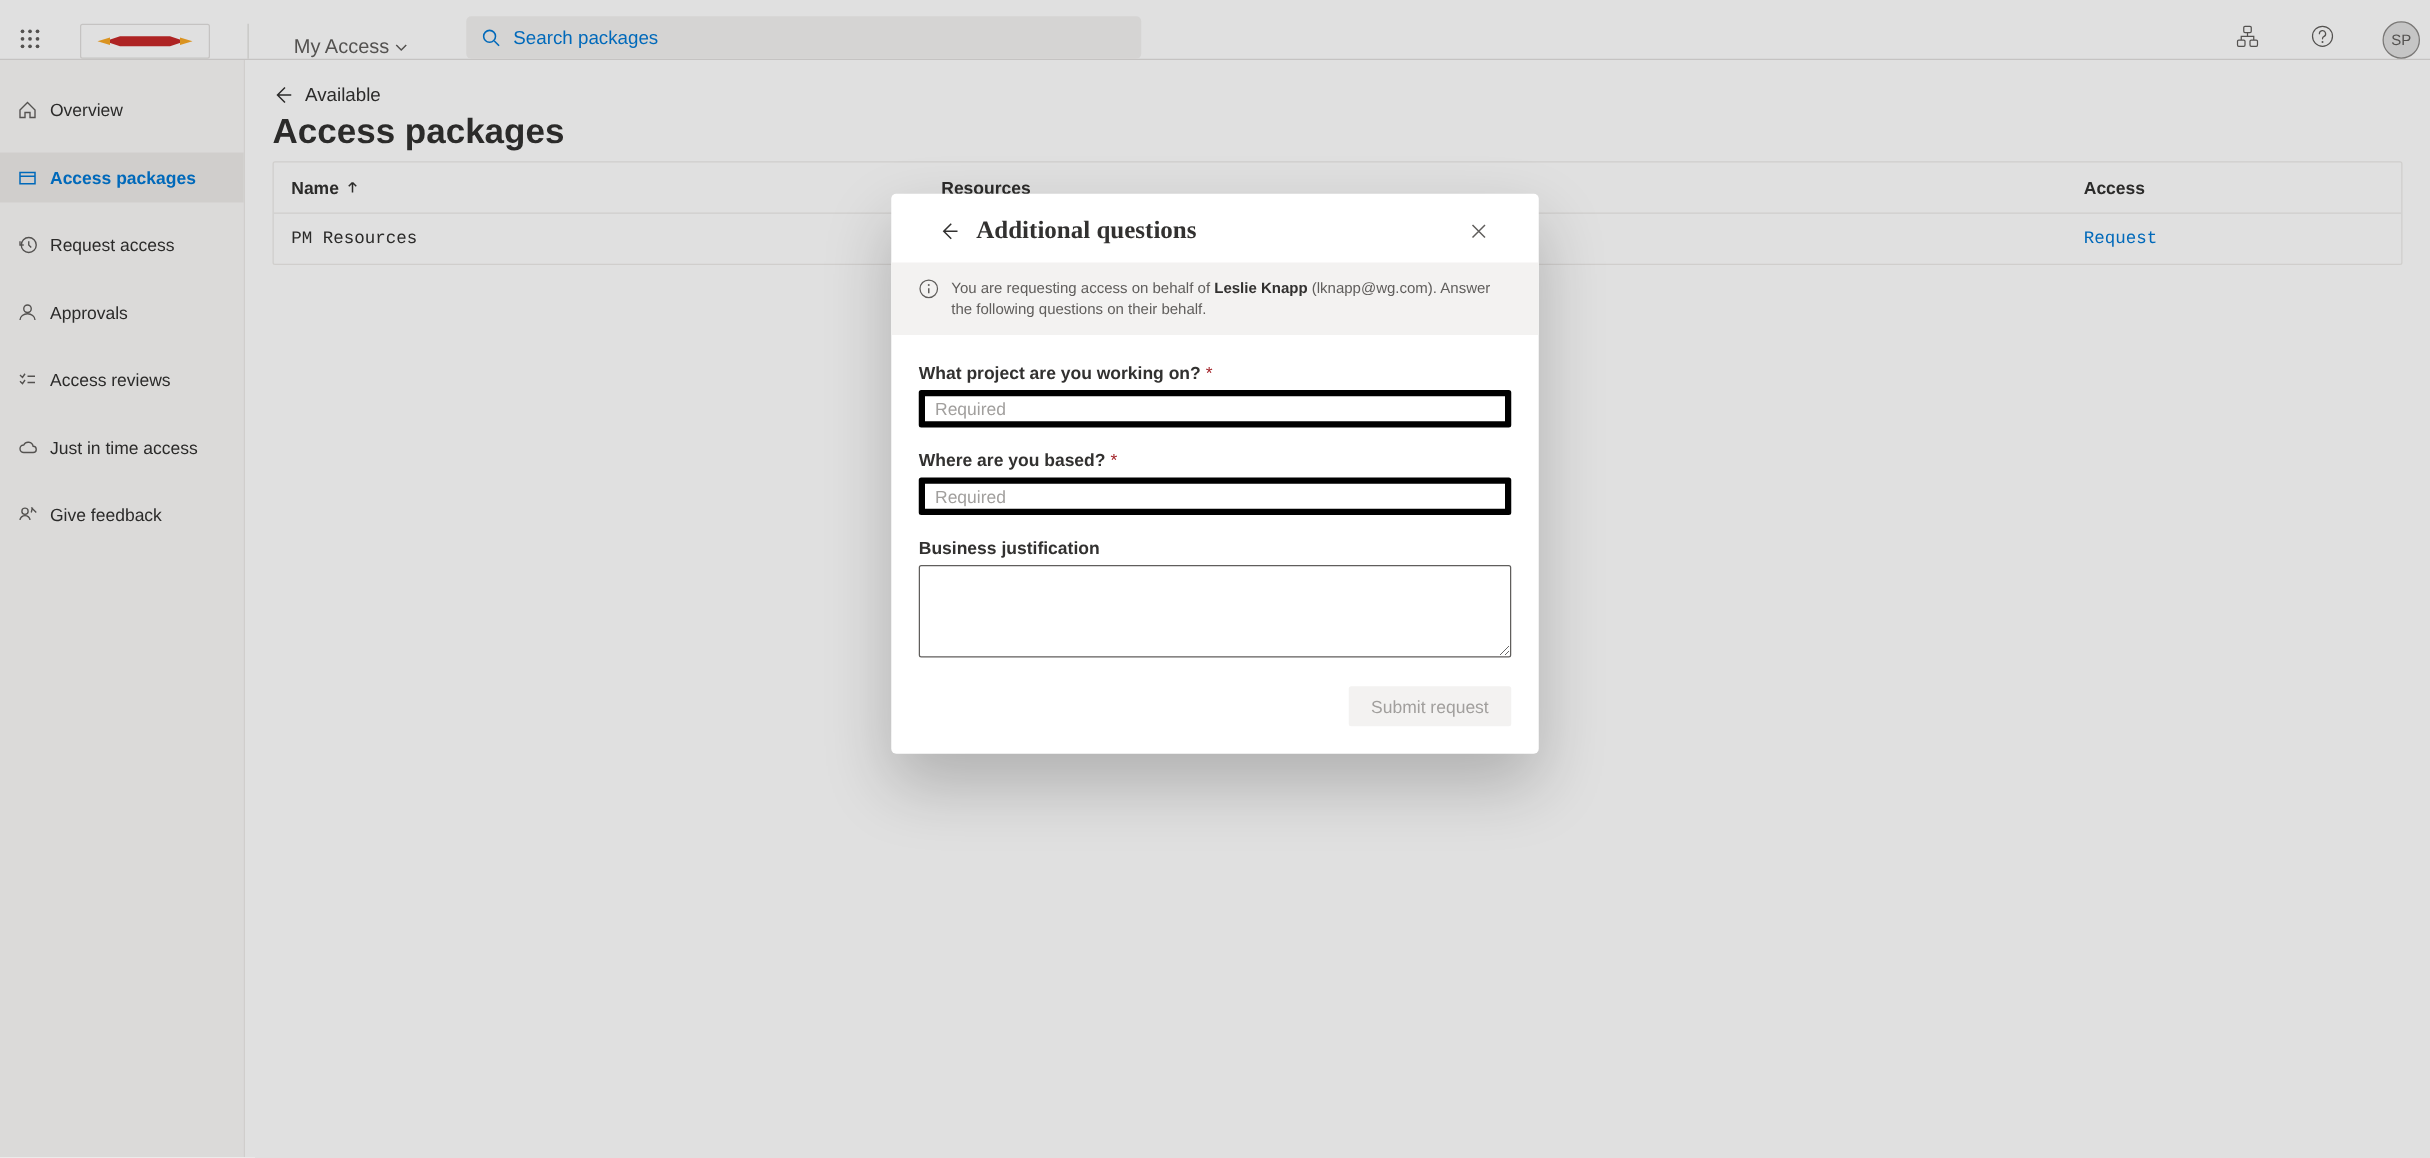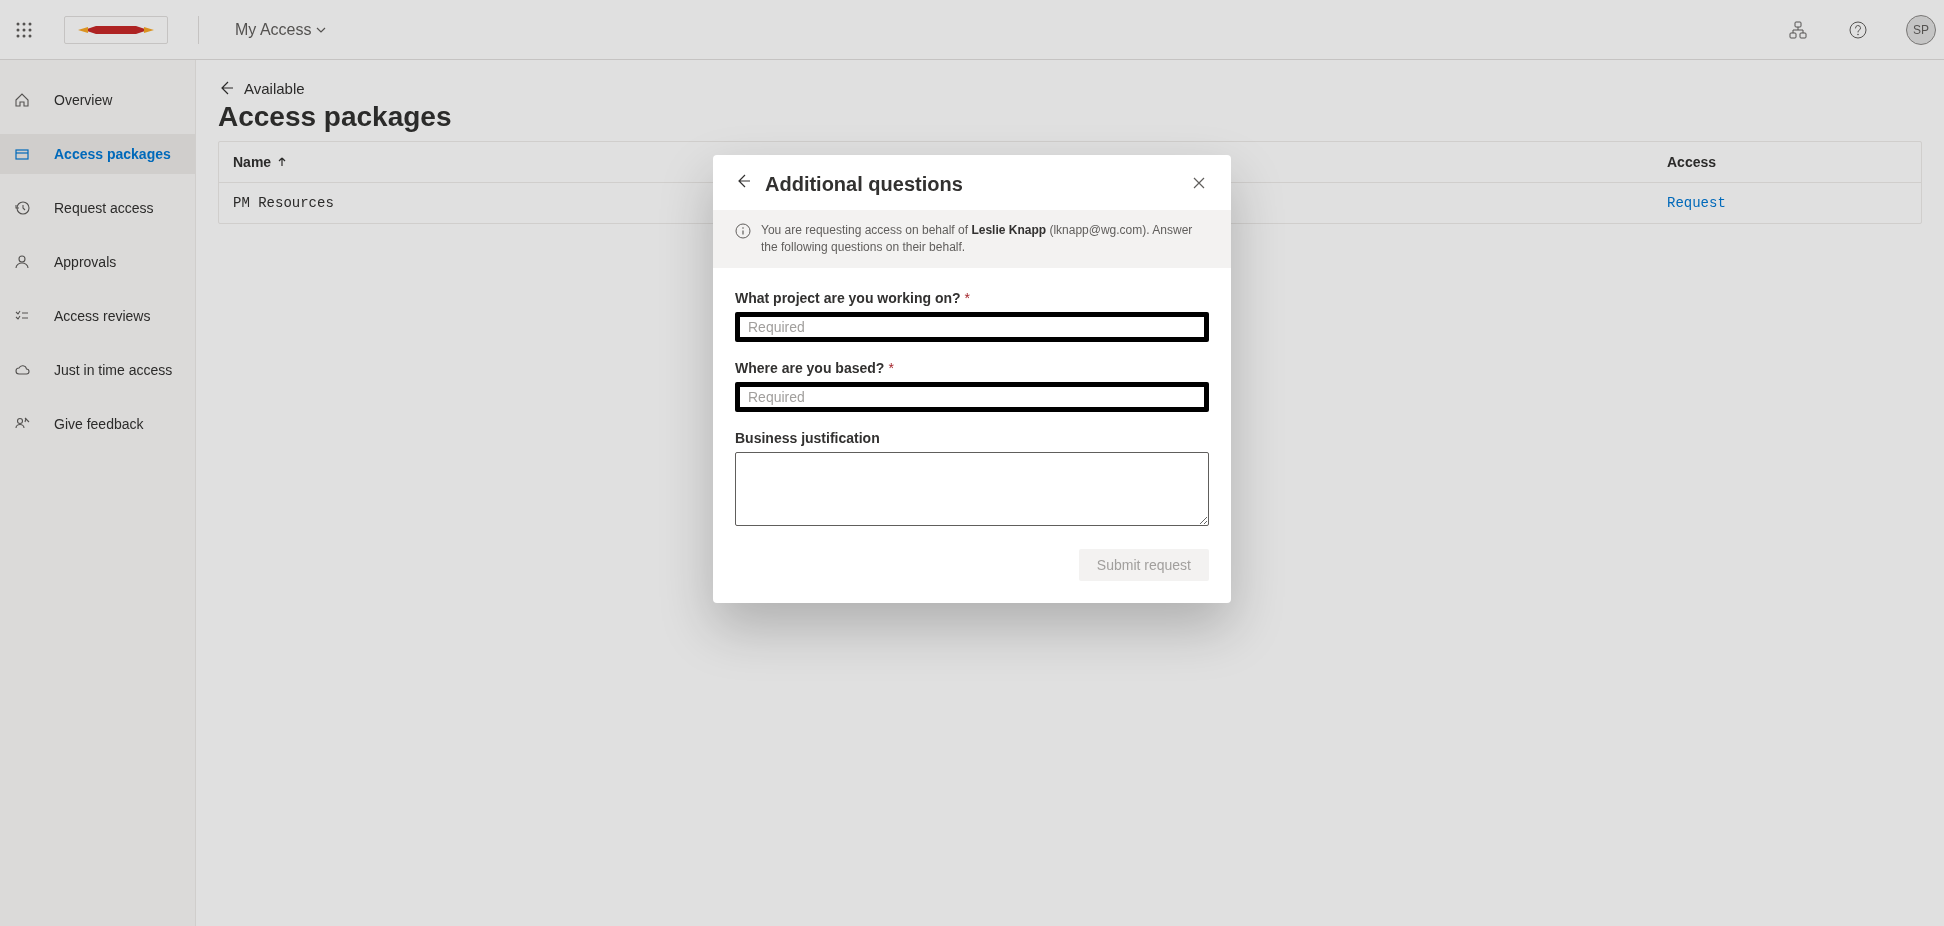--- a/index.html
+++ b/index.html
@@ -1,49 +1,49 @@
 <!DOCTYPE html>
 <html><head>
   <meta charset="utf-8">
   <style>
     * { box-sizing: border-box; margin: 0; padding: 0; }
     body { font-family: "Segoe UI", -apple-system, BlinkMacSystemFont, sans-serif; background: #fff; color: #323130; font-size: 14px; height: 926px; width: 1944px; overflow: hidden; position: relative; }
     button, input, textarea { font-family: inherit; }
     .app { display: flex; flex-direction: column; height: 100%; }
-    .topbar { height: 60px; background: #fff; border-bottom: 1px solid #e1dfdd; display: flex; align-items: center; padding: 0 8px; gap: 24px; }
+    .topbar { height: 48px; background: #fff; border-bottom: 1px solid #e1dfdd; display: flex; align-items: flex-end; padding: 0 8px; gap: 24px; }
     .waffle { width: 32px; height: 32px; display:flex; align-items:center; justify-content:center; cursor:pointer; }
     .brand-chip { width: 104px; height: 28px; background: #fff; border:1px solid #e1dfdd; border-radius: 2px; display:flex; align-items:center; justify-content:center; }
     .brand-ribbon { width: 80px; height: 12px; position: relative; }
     .vbar { width:1px; height:28px; background:#e1dfdd; margin: 0 6px; }
     .brand-title { font-size: 16px; color:#605e5c; display:flex; align-items:center; gap:4px; cursor:pointer; padding: 0 6px; }
     .searchbox { display:flex; align-items:center; gap:10px; background:#f3f2f1; border-radius:4px; height:34px; width:540px; padding: 0 12px; margin-left: 16px; }
     .searchbox input { border:none; background:transparent; outline:none; font-size:15px; width:100%; color:#323130; }
     .searchbox input::placeholder { color:#0078d4; }
     .topbar-spacer { flex:1; }
     .top-icon-btn { width:36px; height:36px; display:flex; align-items:center; justify-content:center; cursor:pointer; border-radius:50%; }
     .avatar { width:30px; height:30px; border-radius:50%; background:#e1e1e1; border:1px solid #8a8886; display:flex; align-items:center; justify-content:center; font-size:12px; color:#605e5c; margin-left:6px; }
     .body-area { display:flex; flex:1; overflow:hidden; }
     .sidebar { width:196px; background:#faf9f8; border-right:1px solid #edebe9; padding-top:20px; }
-    .nav-item { display:flex; align-items:center; gap:24px; padding: 0 14px; height:40px; font-size:14px; color:#323130; cursor:pointer; margin-bottom: 14px;}
+    .nav-item { display:flex; align-items:center; gap:10px; padding: 0 14px; height:40px; font-size:14px; color:#323130; cursor:pointer; margin-bottom: 14px;}
     .nav-item.active { background:#edebe9; color:#0078d4; font-weight:600; }
     .nav-item .nav-icon { width:16px; height:16px; display:flex; align-items:center; justify-content:center; }
     .main { flex:1; padding: 20px 22px; overflow:auto; }
     .back-link { display:flex; align-items:flex-start; gap:10px; font-size:15px; color:#323130; cursor:pointer; margin-bottom: 4px;}
     .page-title { font-size:28px; font-weight:600; margin: 4px 0 8px; }
     .page-desc { font-size:14px; color:#323130; margin-bottom: 26px; }
     .table { border:1px solid #edebe9; border-radius:2px; }
     .thead { display:grid; grid-template-columns: 520px 1fr 240px; padding: 12px 14px; border-bottom:1px solid #edebe9; font-weight:600; font-size:14px; }
     .th-name { display:flex; align-items:center; gap:6px; cursor:pointer; }
     .trow { display:grid; grid-template-columns: 520px 1fr 240px; padding: 12px 14px; border-bottom:1px solid #edebe9; align-items:center; }
     .trow:last-child { border-bottom:none;font-family:Liberation Mono, monospace; }
     .link-action { color:#0078d4; cursor:pointer; }
     
     .scrim { position:absolute; inset:0; background:rgba(0,0,0,0.12); display:flex; align-items:flex-start; justify-content:center; }
     .dialog { margin-top: 155px; width:518px; background:#fff; border-radius:4px; box-shadow: 0 24px 54px rgba(0,0,0,0.22); overflow:hidden; }
-    .dialog-head { display:flex; padding: 18px 22px 14px; gap:14px; }
+    .dialog-head { display:flex; align-items:center; padding: 18px 38px 14px; gap:14px;font-family:Liberation Serif, serif; }
     .dialog-title { font-size:20px; font-weight:600; flex:1; }
     .dialog-close { width:20px; height:20px; cursor:pointer; display:flex; align-items:center; justify-content:center; }
     .info-bar { background:#f3f2f1; padding: 12px 22px; display:flex; gap:10px; font-size:12px; color:#605e5c; line-height:1.4; }
     .info-bar-text b { font-weight:600; color:#323130; }
     .dialog-body { padding: 22px 22px 8px; display:flex; flex-direction:column; gap: 18px; }
     .field-label { font-size:14px; font-weight:600; color:#323130; margin-bottom:6px; display:block;}
     .req-star { color:#a4262c; margin-left:4px; font-weight:400;}
     .text-input { width:100%; height:30px; border:5px solid #000000; border-radius:2px; padding: 0 8px; font-size:14px; }
     .text-input::placeholder { color:#a19f9d; }
     .textarea-input { width:100%; height:74px; border:1px solid #605e5c; border-radius:2px; padding: 6px 8px; font-size:14px; resize: both; }
@@ -78,20 +78,27 @@
         <path d="M78 6 L68 3 L68 9 Z" fill="#f9a825"></path>
       </svg>
     </div>
     <div class="vbar"></div>
     <div class="brand-title">
       <span>My Access</span>
       <svg width="12" height="12" viewBox="0 0 12 12">
           <path d="M2 4 L6 8 L10 4" stroke="#605e5c" stroke-width="1.2" fill="none"></path>
         </svg>
     </div>
+    <div class="searchbox">
+      <svg width="16" height="16" viewBox="0 0 16 16">
+          <circle cx="7" cy="7" r="5" stroke="#0078d4" stroke-width="1.3" fill="none"></circle>
+          <line x1="11" y1="11" x2="15" y2="15" stroke="#0078d4" stroke-width="1.3"></line>
+        </svg>
+      <input type="text" placeholder="Search packages" style="">
+    </div>
     <div class="topbar-spacer"></div>
     <div class="top-icon-btn">
       <svg width="18" height="18" viewBox="0 0 18 18">
           <rect x="6" y="1" width="6" height="5" rx="1" stroke="#605e5c" fill="none"></rect>
           <rect x="1" y="12" width="6" height="5" rx="1" stroke="#605e5c" fill="none"></rect>
           <rect x="11" y="12" width="6" height="5" rx="1" stroke="#605e5c" fill="none"></rect>
           <path d="M9 6 V9 M9 9 H4 V12 M9 9 H14 V12" stroke="#605e5c" fill="none"></path>
         </svg>
     </div>
     <div class="top-icon-btn">

